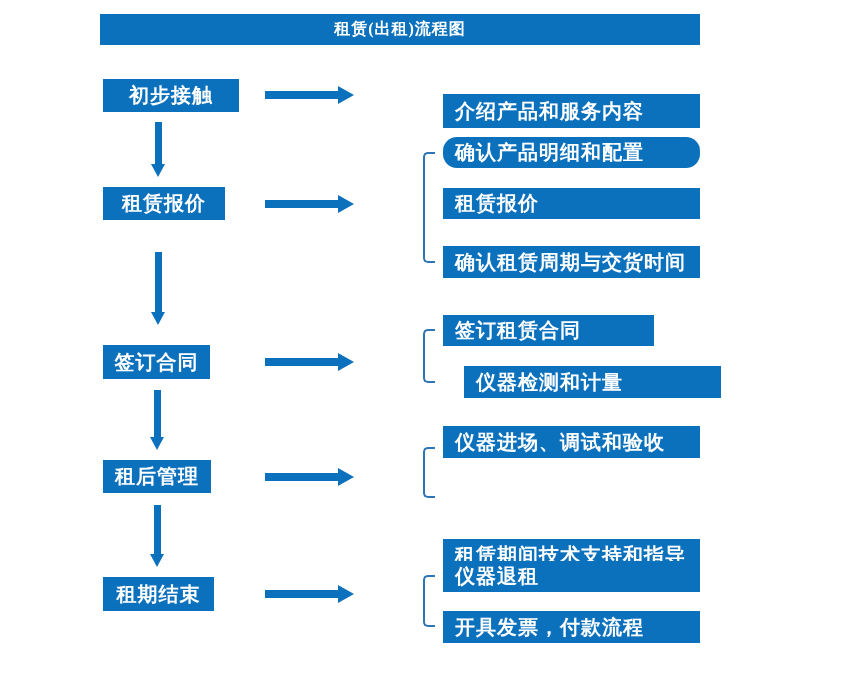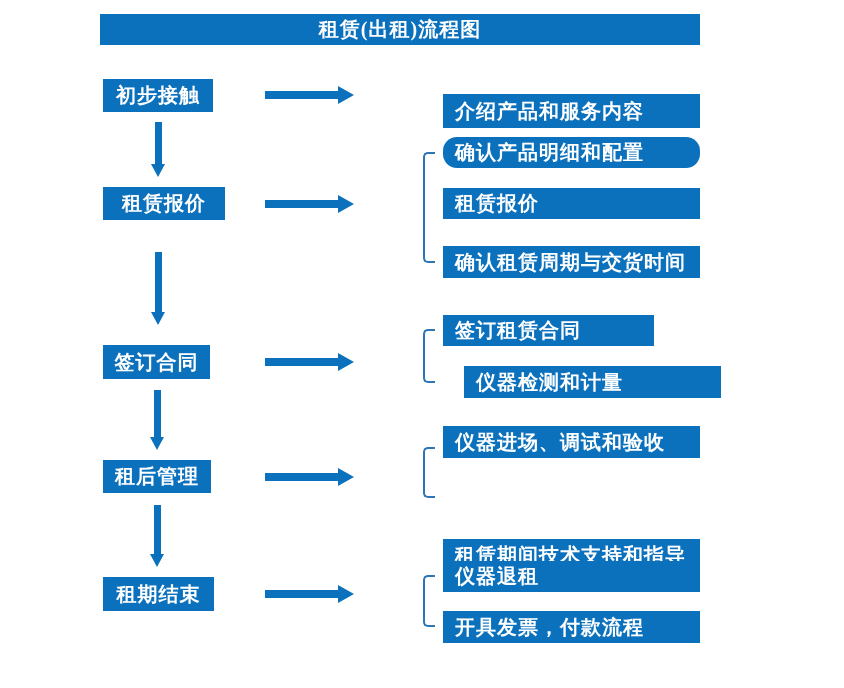--- a/index.html
+++ b/index.html
@@ -26,29 +26,29 @@
     align-items:center;
     box-sizing:border-box;
     white-space:nowrap;
   }
   .title-bar{
     position:absolute;
     left:100px;top:14px;width:600px;height:31px;
     background:var(--blue);
     color:var(--text);
     font-weight:bold;
-    font-size:20px;
+    font-size:16px;
     letter-spacing:1px;
     display:flex;align-items:center;justify-content:center;
   }
   .step{justify-content:center;}
   .out{padding-left:12px;justify-content:flex-start;}
 
   
-  .s1{left:103px;top:79px; width:110px;height:33px;}
+  .s1{left:103px;top:79px; width:136px;height:33px;}
   .s2{left:103px;top:187px;width:122px;height:33px;}
   .s3{left:103px;top:345px;width:107px;height:34px;}
   .s4{left:103px;top:460px;width:108px;height:33px;}
   .s5{left:103px;top:577px;width:111px;height:34px;}
 
   
   .r1 {left:443px;top:78px; width:257px;height:34px;margin-top:16px;}
   .r2a{left:443px;top:137px;width:257px;height:31px;border-radius:14px;}
   .r2b{left:443px;top:188px;width:257px;height:31px;}
   .r2c{left:443px;top:246px;width:257px;height:32px;}

